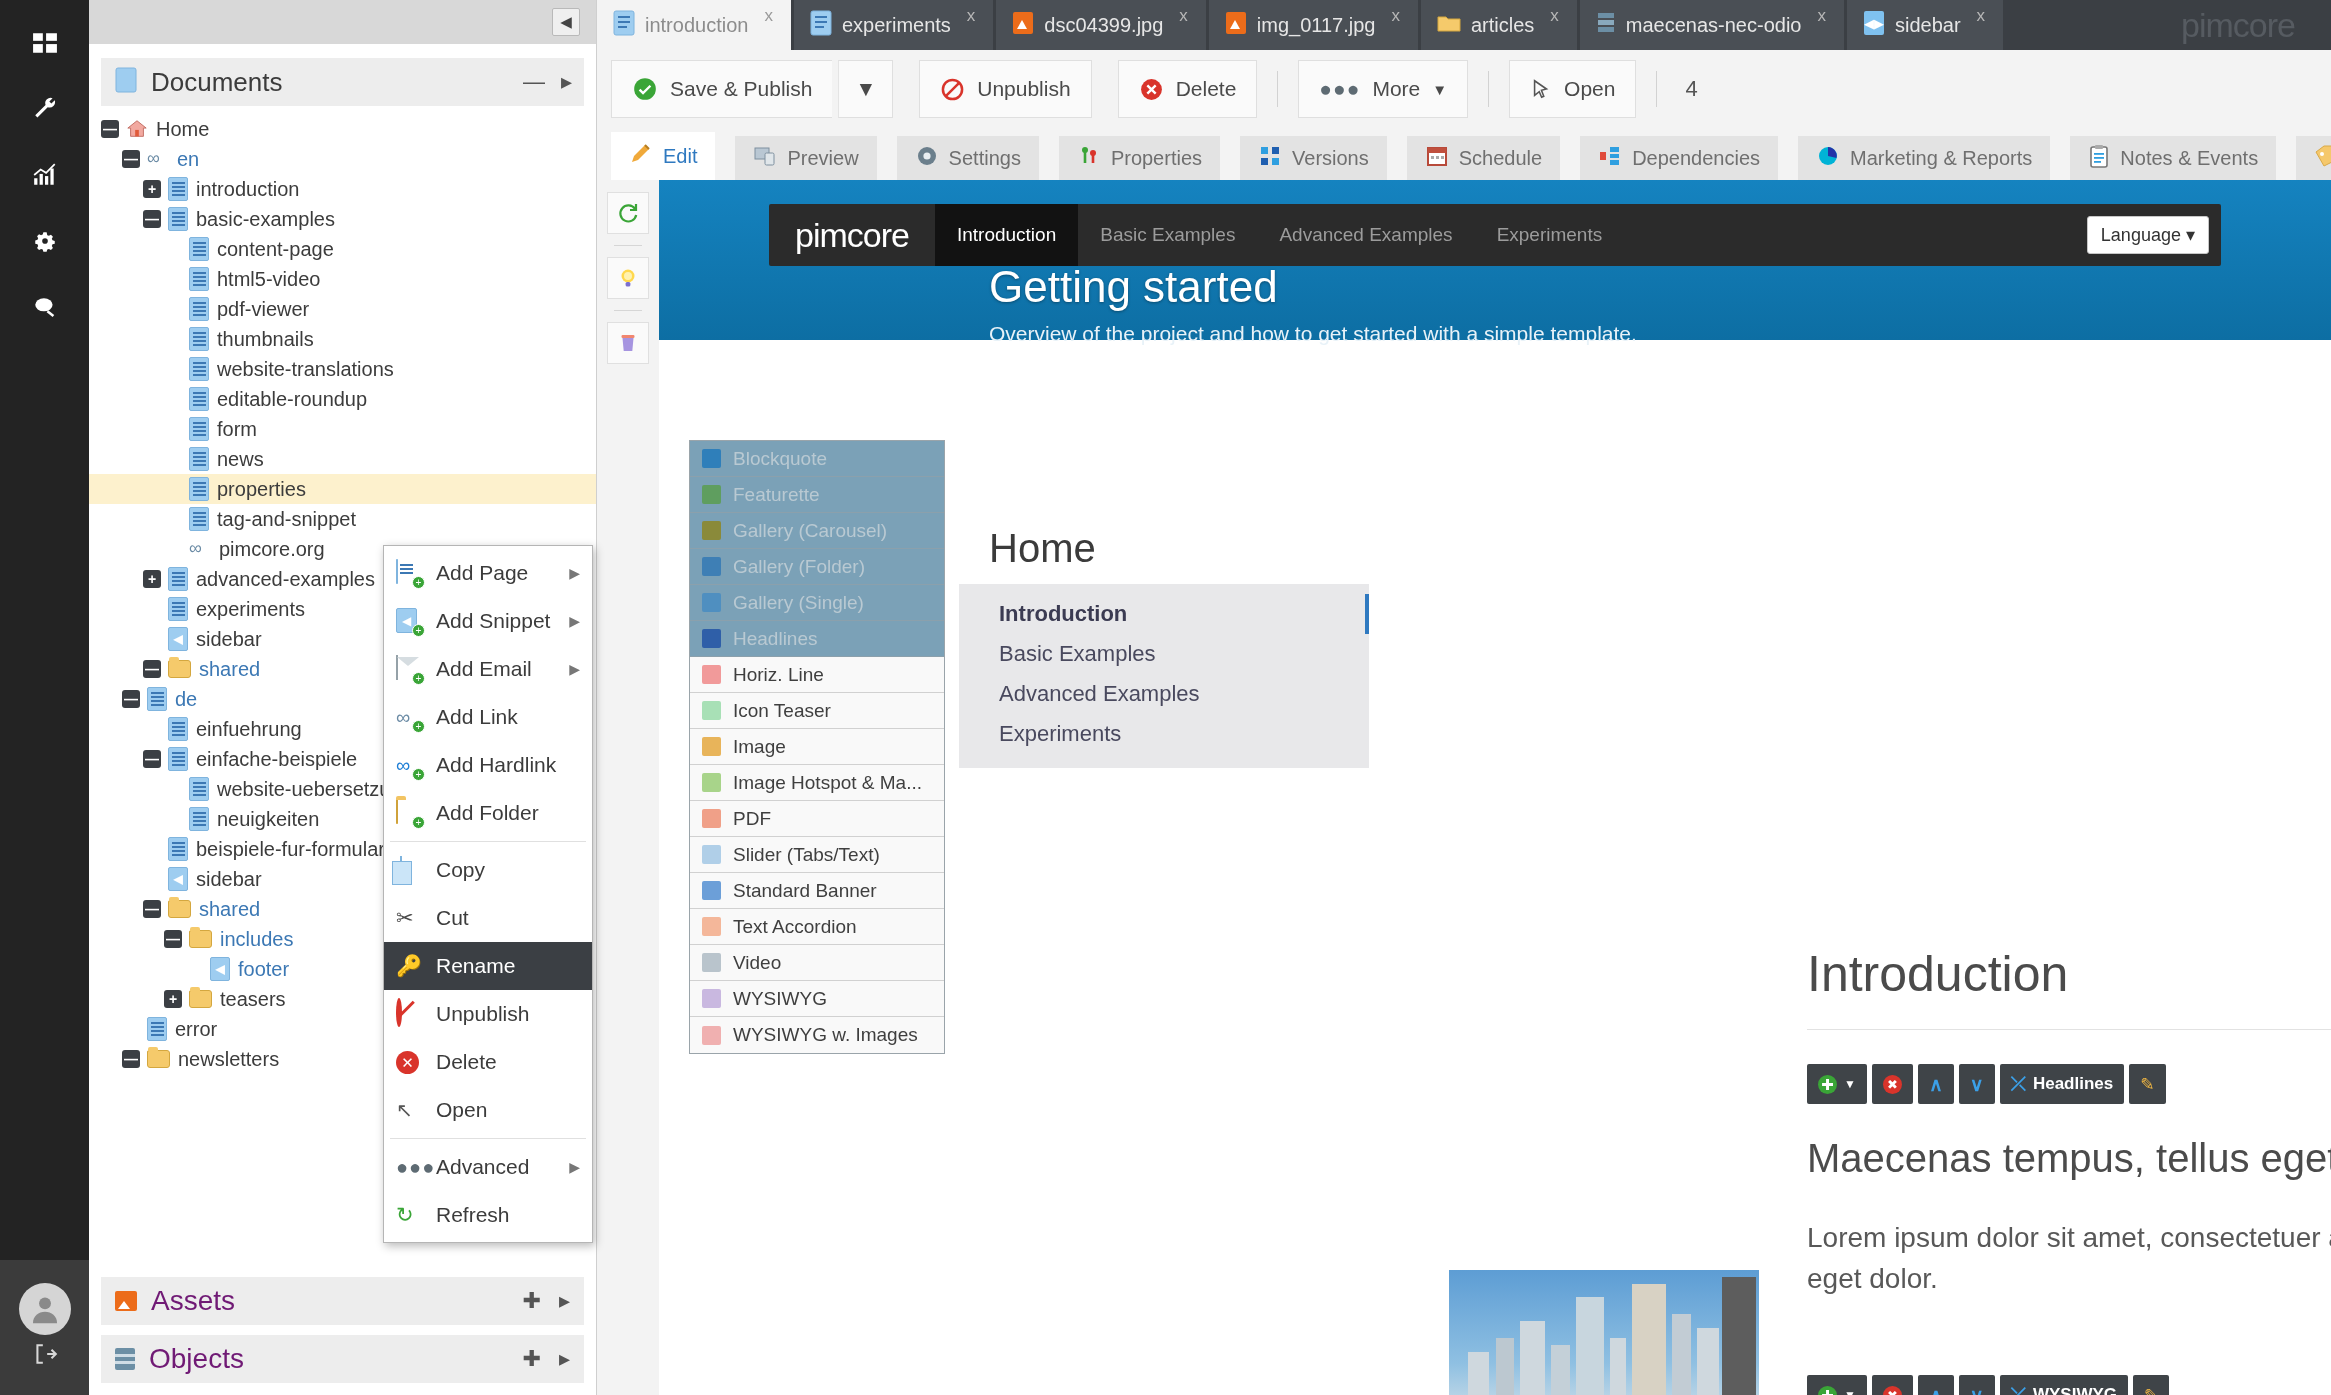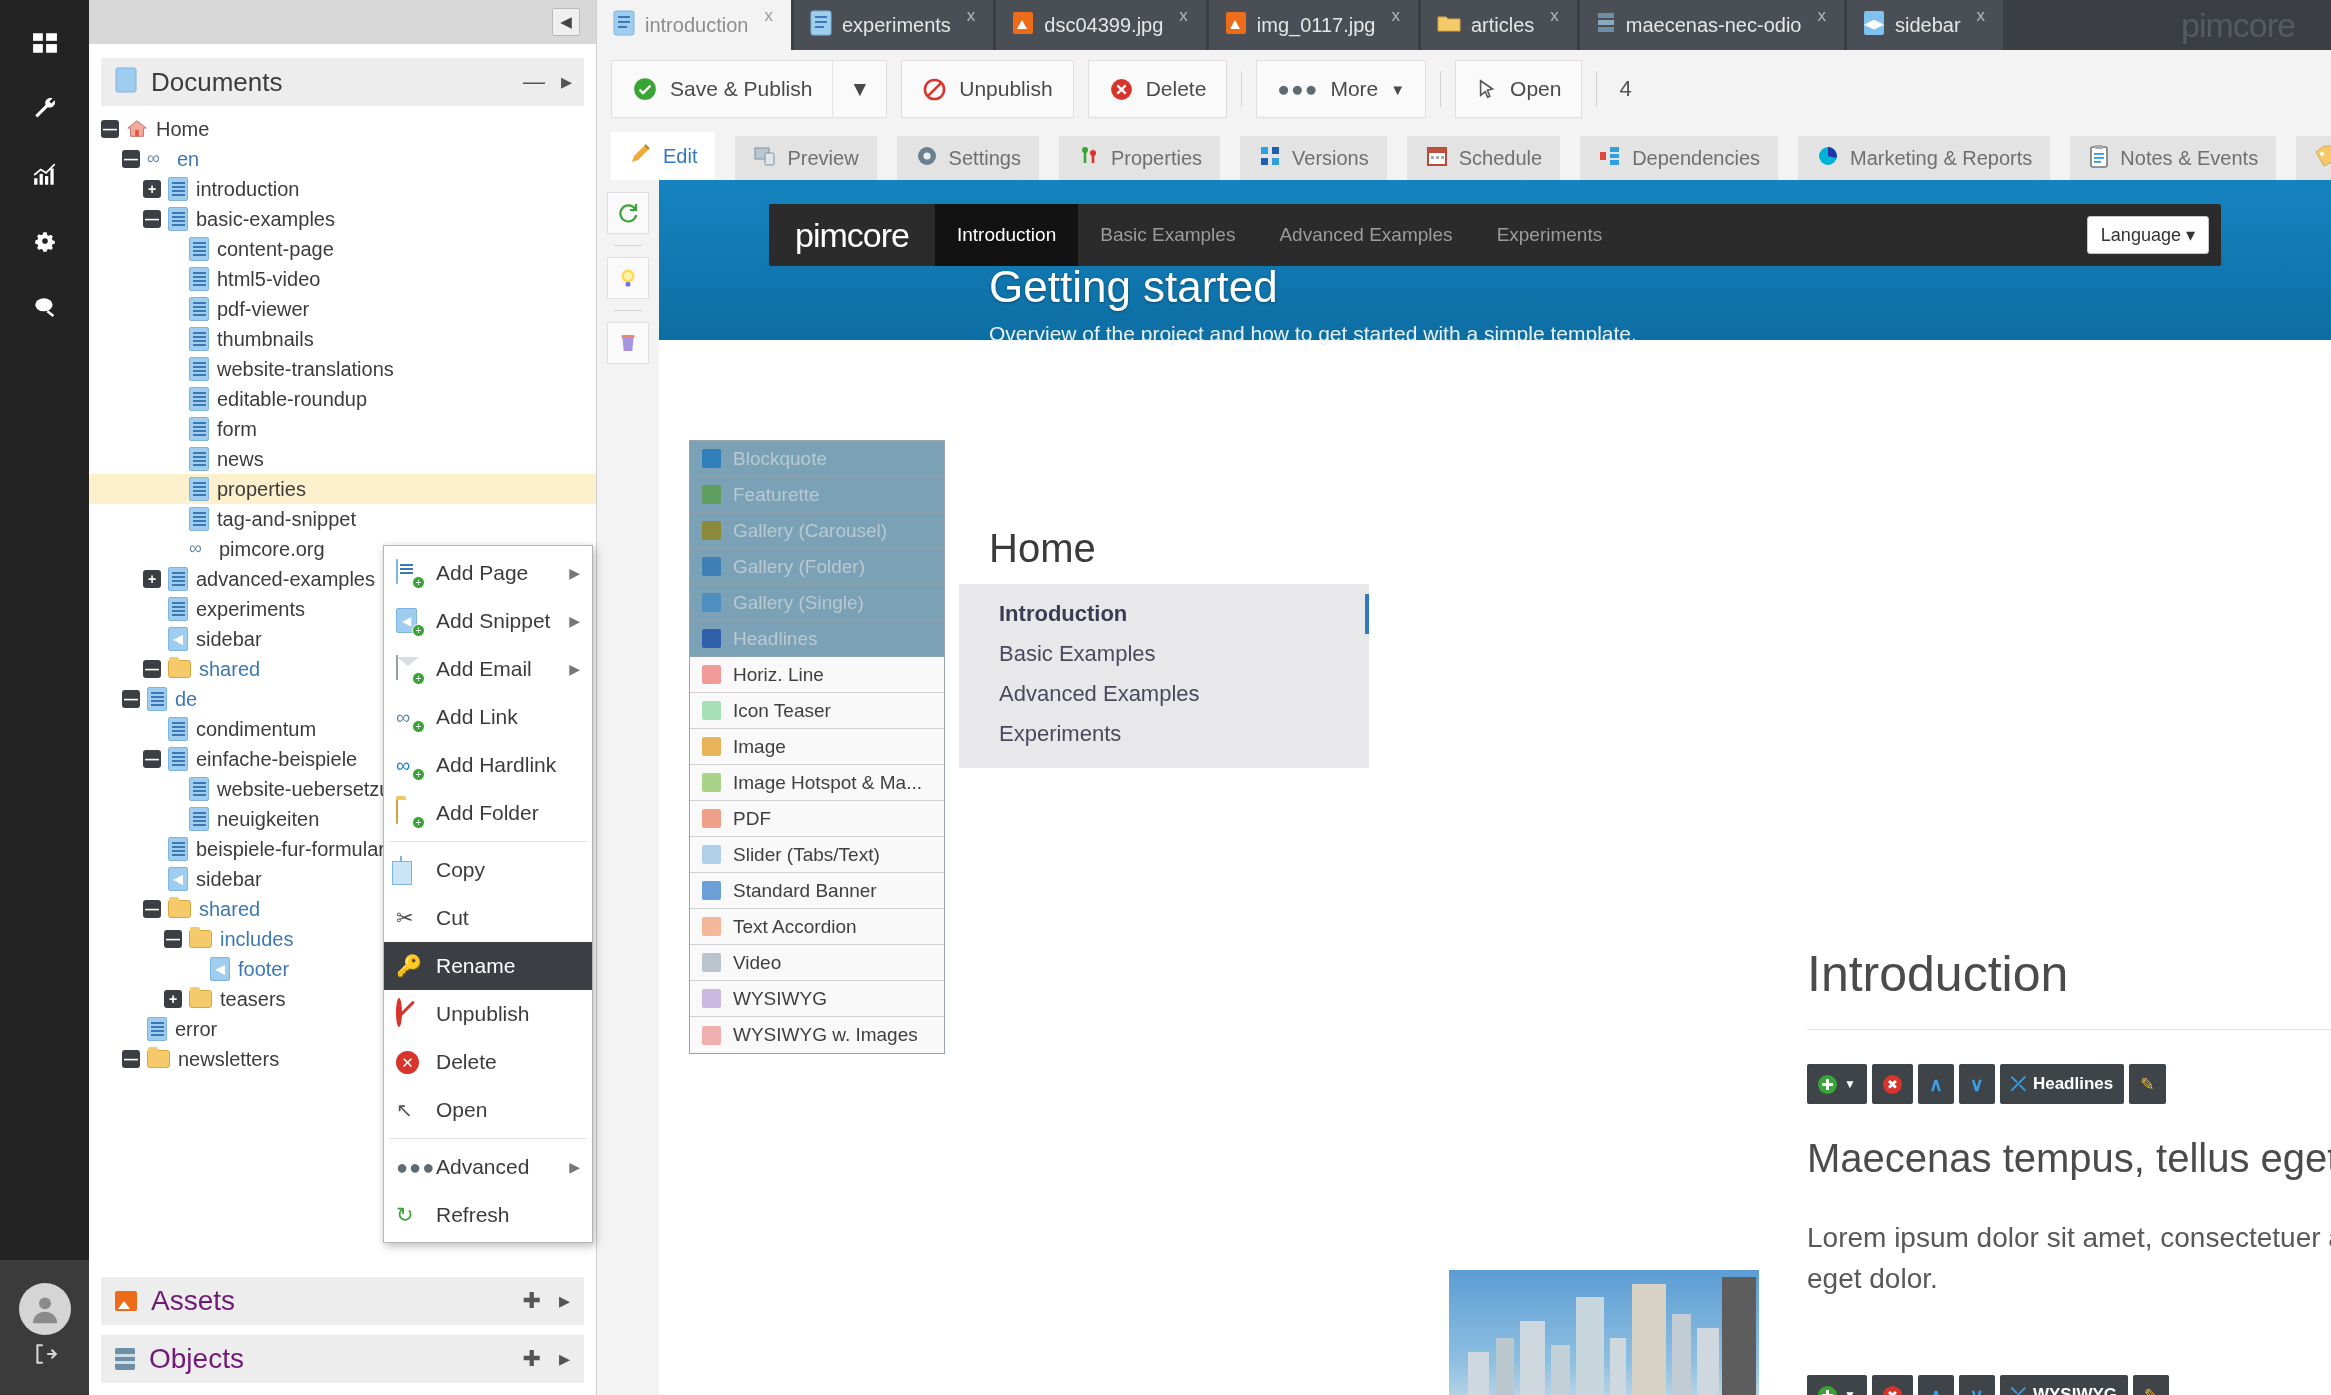--- a/index.html
+++ b/index.html
@@ -112,21 +112,21 @@
   .etab .x{ font-size:17px; color:#b7b7b7; margin-left:6px; align-self:flex-start; margin-top:6px;}
   .etab.active .x{ color:#9a9a9a; }
   .brand{
     margin-left:auto; padding-right:36px; color:#565b61; font-size:34px; letter-spacing:-1px;
     align-self:center; font-weight:300;
   }
 
   
   .editor{ position:absolute; left:597px; top:50px; right:0; bottom:0; background:#f3f3f3; }
   .toolbar{
-    height:78px; display:flex; align-items:center; gap:0; padding:8px 14px; background:#f3f3f3;
+    height:78px; display:flex; align-items:center; gap:6px; padding:8px 14px; background:#f3f3f3;
   }
   .tbtn{
     height:58px; background:#fafafa; border:1px solid #dfdfdf; display:flex; align-items:center;
     gap:12px; padding:0 20px; font-size:21px; color:#4a4a4a; cursor:pointer;
   }
   .tbtn.split-left{ border-right:none; }
   .tbtn.caret{ padding:0 16px; border-left:1px solid #e4e4e4; }
   .tb-gap{ width:14px; }
   .tb-div{ width:1px; height:36px; background:#d2d2d2; margin:0 14px; }
   .count{ font-size:22px; color:#555; padding-left:8px; }
@@ -457,21 +457,21 @@
           <span class="lbl">shared</span>
         </div>
         <div class="tnode blue" style="padding-left: 33px;">
           <span class="expander">—</span>
           <span class="ico ic-page"></span>
           <span class="lbl">de</span>
         </div>
         <div class="tnode" style="padding-left: 54px;">
           <span class="expander none"></span>
           <span class="ico ic-page"></span>
-          <span class="lbl">condimentum</span>
+          <span class="lbl">einfuehrung</span>
         </div>
         <div class="tnode" style="padding-left: 54px;">
           <span class="expander">—</span>
           <span class="ico ic-page"></span>
           <span class="lbl">einfache-beispiele</span>
         </div>
         <div class="tnode" style="padding-left: 75px;">
           <span class="expander none"></span>
           <span class="ico ic-page"></span>
           <span class="lbl">website-uebersetzungen</span>

